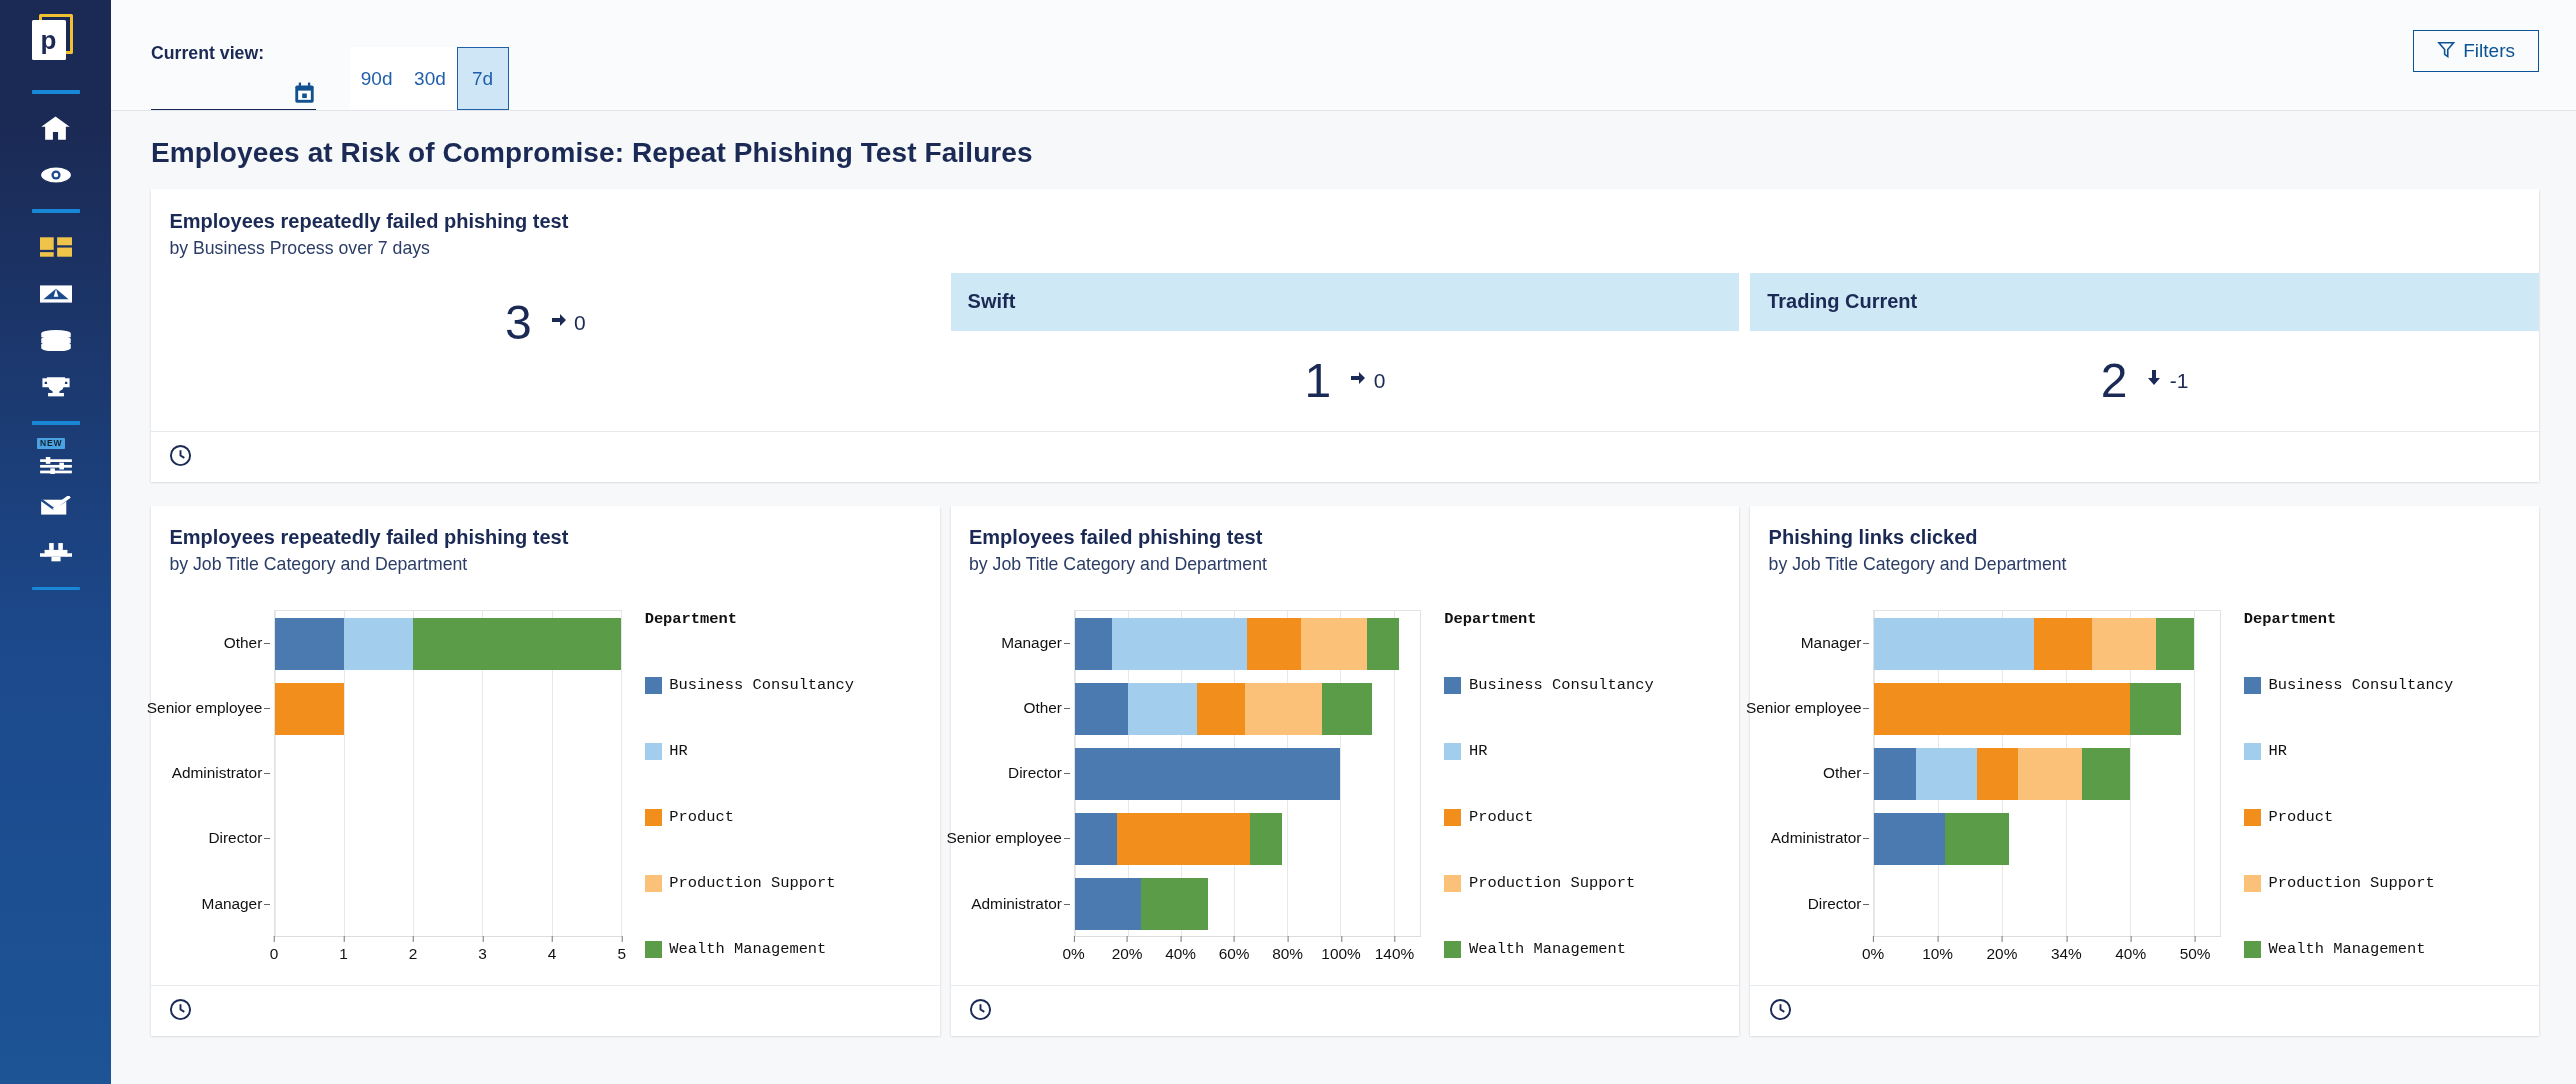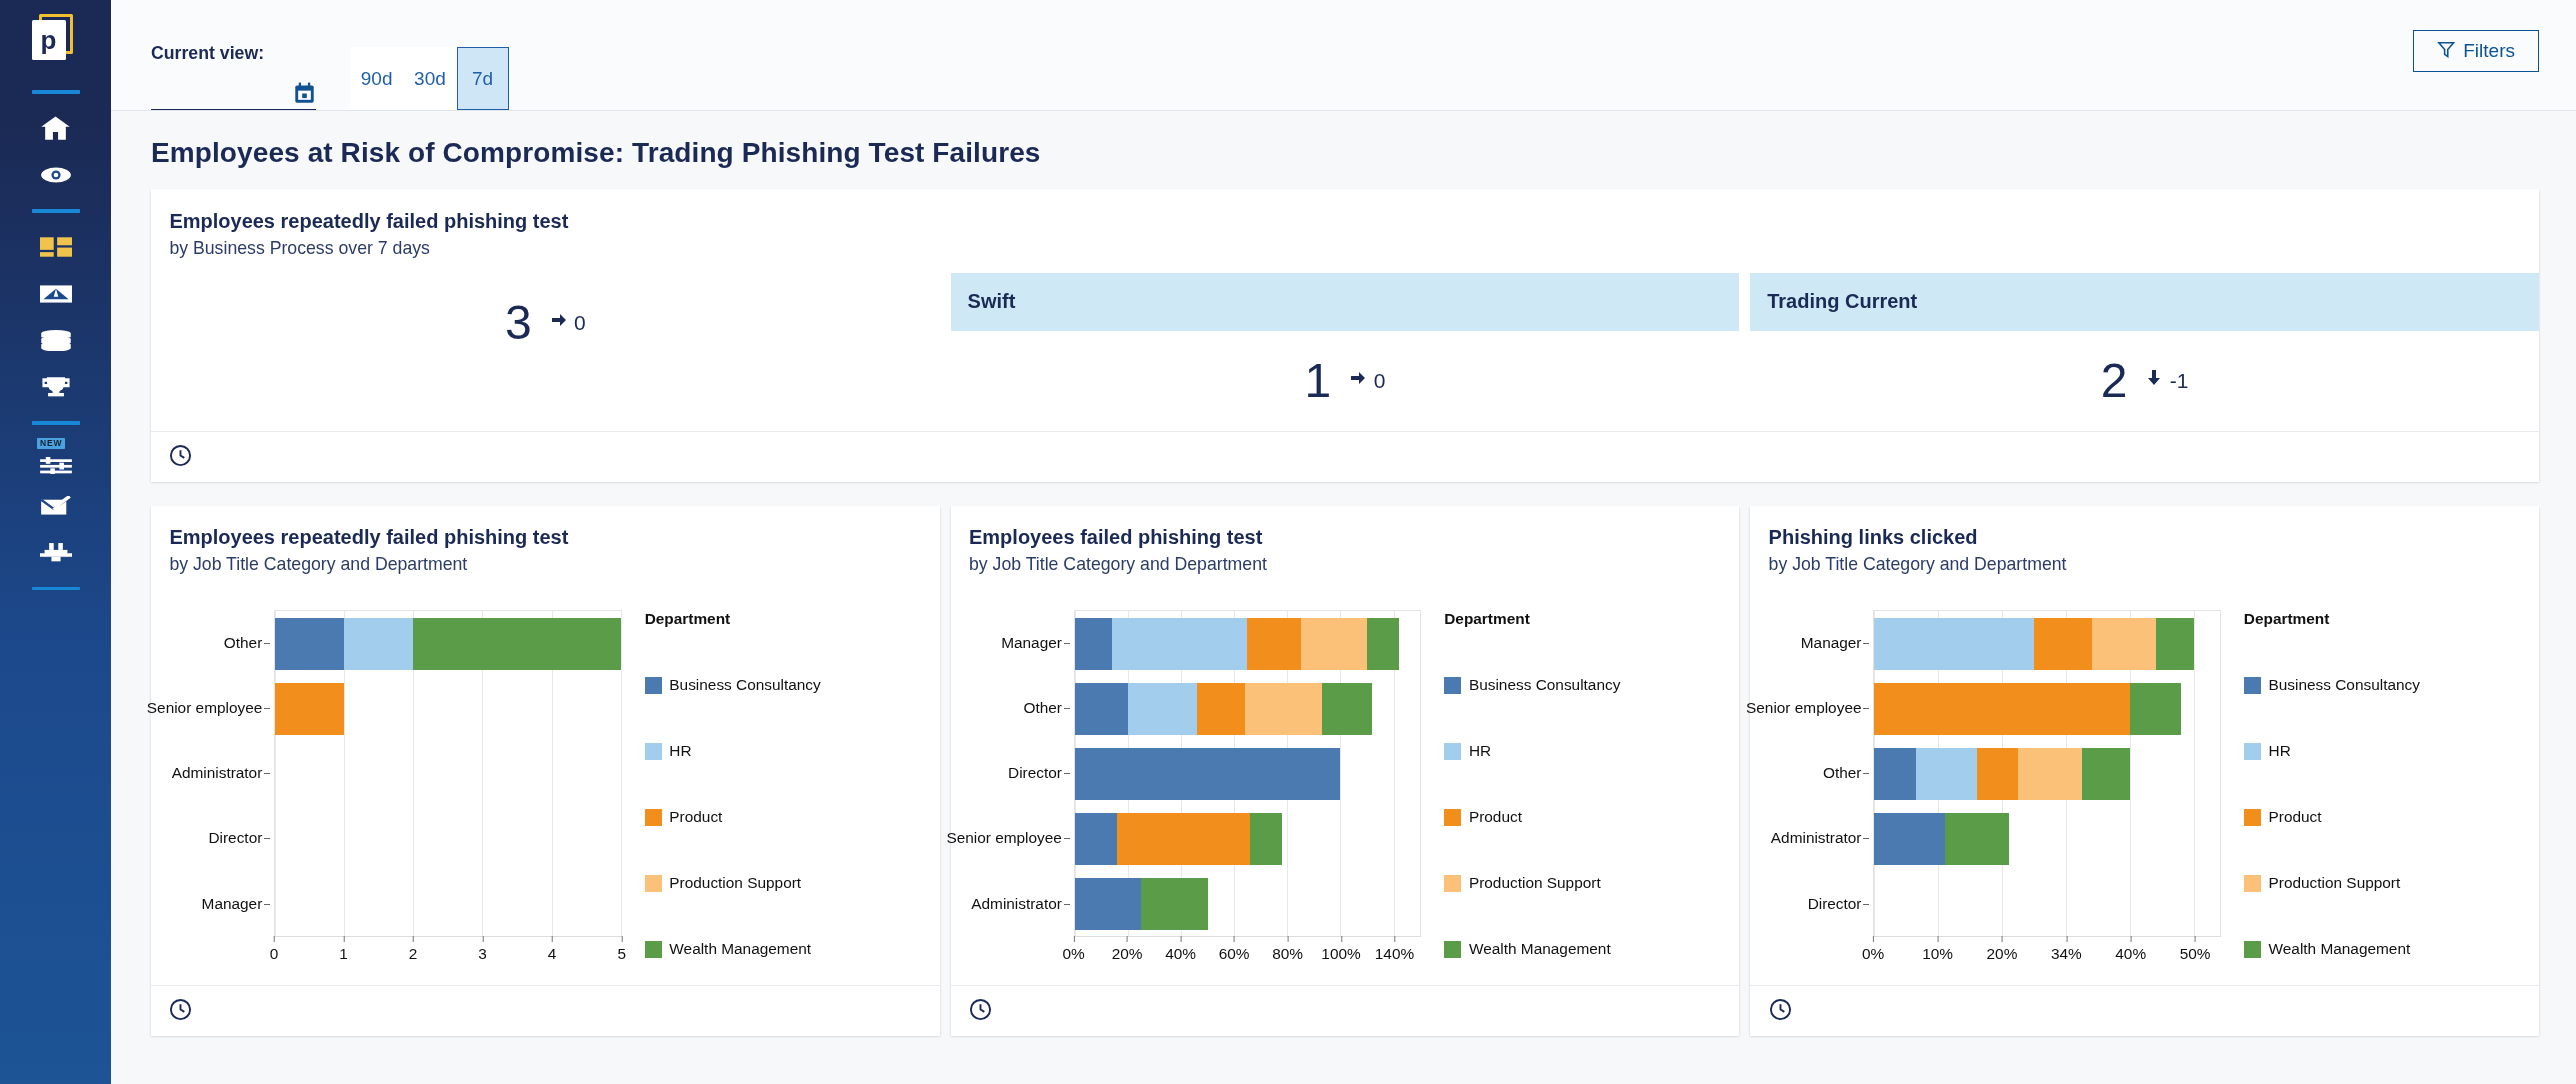--- a/index.html
+++ b/index.html
@@ -98,21 +98,21 @@
   .chart-card { flex: 1 1 0; display: flex; flex-direction: column; height: 530px; }
   .chart-head { padding: 18.4px 18.4px 3.1px 18.4px; }
   .chart-h1 { font-size: 20px; font-weight: 700; color: #1b2a55; line-height: 1.25; }
   .chart-h2 { font-size: 17.7px; color: #2b3c66; margin-top: 3.8px; }
   .chart-body { flex: 1 1 auto; position: relative; }
   .chart-foot { border-top: 0.8px solid #e8eaed; height: 51px; display: flex; align-items: center; padding-left: 18.4px; }
 
   
   .plot { position: absolute; left: 0; top: 14px; right: 0; bottom: 0; display: flex; }
   .plot-left { width: 62%; position: relative; }
-  .legend-area { width: 38%; padding-top: 18.4px; padding-left: 4.6px; }
+  .legend-area { width: 38%; padding-top: 18.4px; padding-left: 4.6px; font-family: Liberation Mono, monospace; }
   .legend-title { font-size: 15.4px; font-weight: 700; color: #111; margin-bottom: 7px; }
   .legend-item { display: flex; align-items: center; gap: 7.7px; margin-bottom: 2.3px; margin-top: 48px; }
   .legend-sw { width: 17px; height: 17px; flex: 0 0 17px; }
   .legend-lbl { font-size: 15.4px; color: #111; white-space: nowrap; }
 
   .axis-y { position: absolute; left: 0; top: 18.4px; width: 119px; bottom: 49px; }
   .ytick { position: absolute; right: 7.7px; transform: translateY(-50%); font-size: 15.4px; color: #111; white-space: nowrap; }
   .ytick::after { content: ""; position: absolute; right: -7.7px; top: 50%; width: 6.1px; height: 0.8px; background: #666; }
 
   .panel { position: absolute; left: 123px; right: 18.4px; top: 18.4px; bottom: 49px;
@@ -266,21 +266,21 @@
         <span>
           <svg width="18.4" height="18.4" viewBox="0 0 20 20">
               <path d="M2 3h16l-6.3 7.4V18L8.3 15.6v-5.2z" fill="none" stroke="#0b5394" stroke-width="1.7"></path>
             </svg>
         </span>
         <span>Filters</span>
       </div>
     </div>
 
     <div class="content">
-      <div class="page-title">Employees at Risk of Compromise: Trading Phishing Test Failures</div>
+      <div class="page-title">Employees at Risk of Compromise: Repeat Phishing Test Failures</div>
 
       <div class="card kpi-card">
         <div class="kpi-head">
           <div class="kpi-h1">Employees repeatedly failed phishing test</div>
           <div class="kpi-h2">by Business Process over 7 days</div>
         </div>
         <div class="kpi-row" id="kpi-tiles">
             <div class="kpi-col">
               <div class="kpi-body">
                 <div class="kpi-num">3</div>

